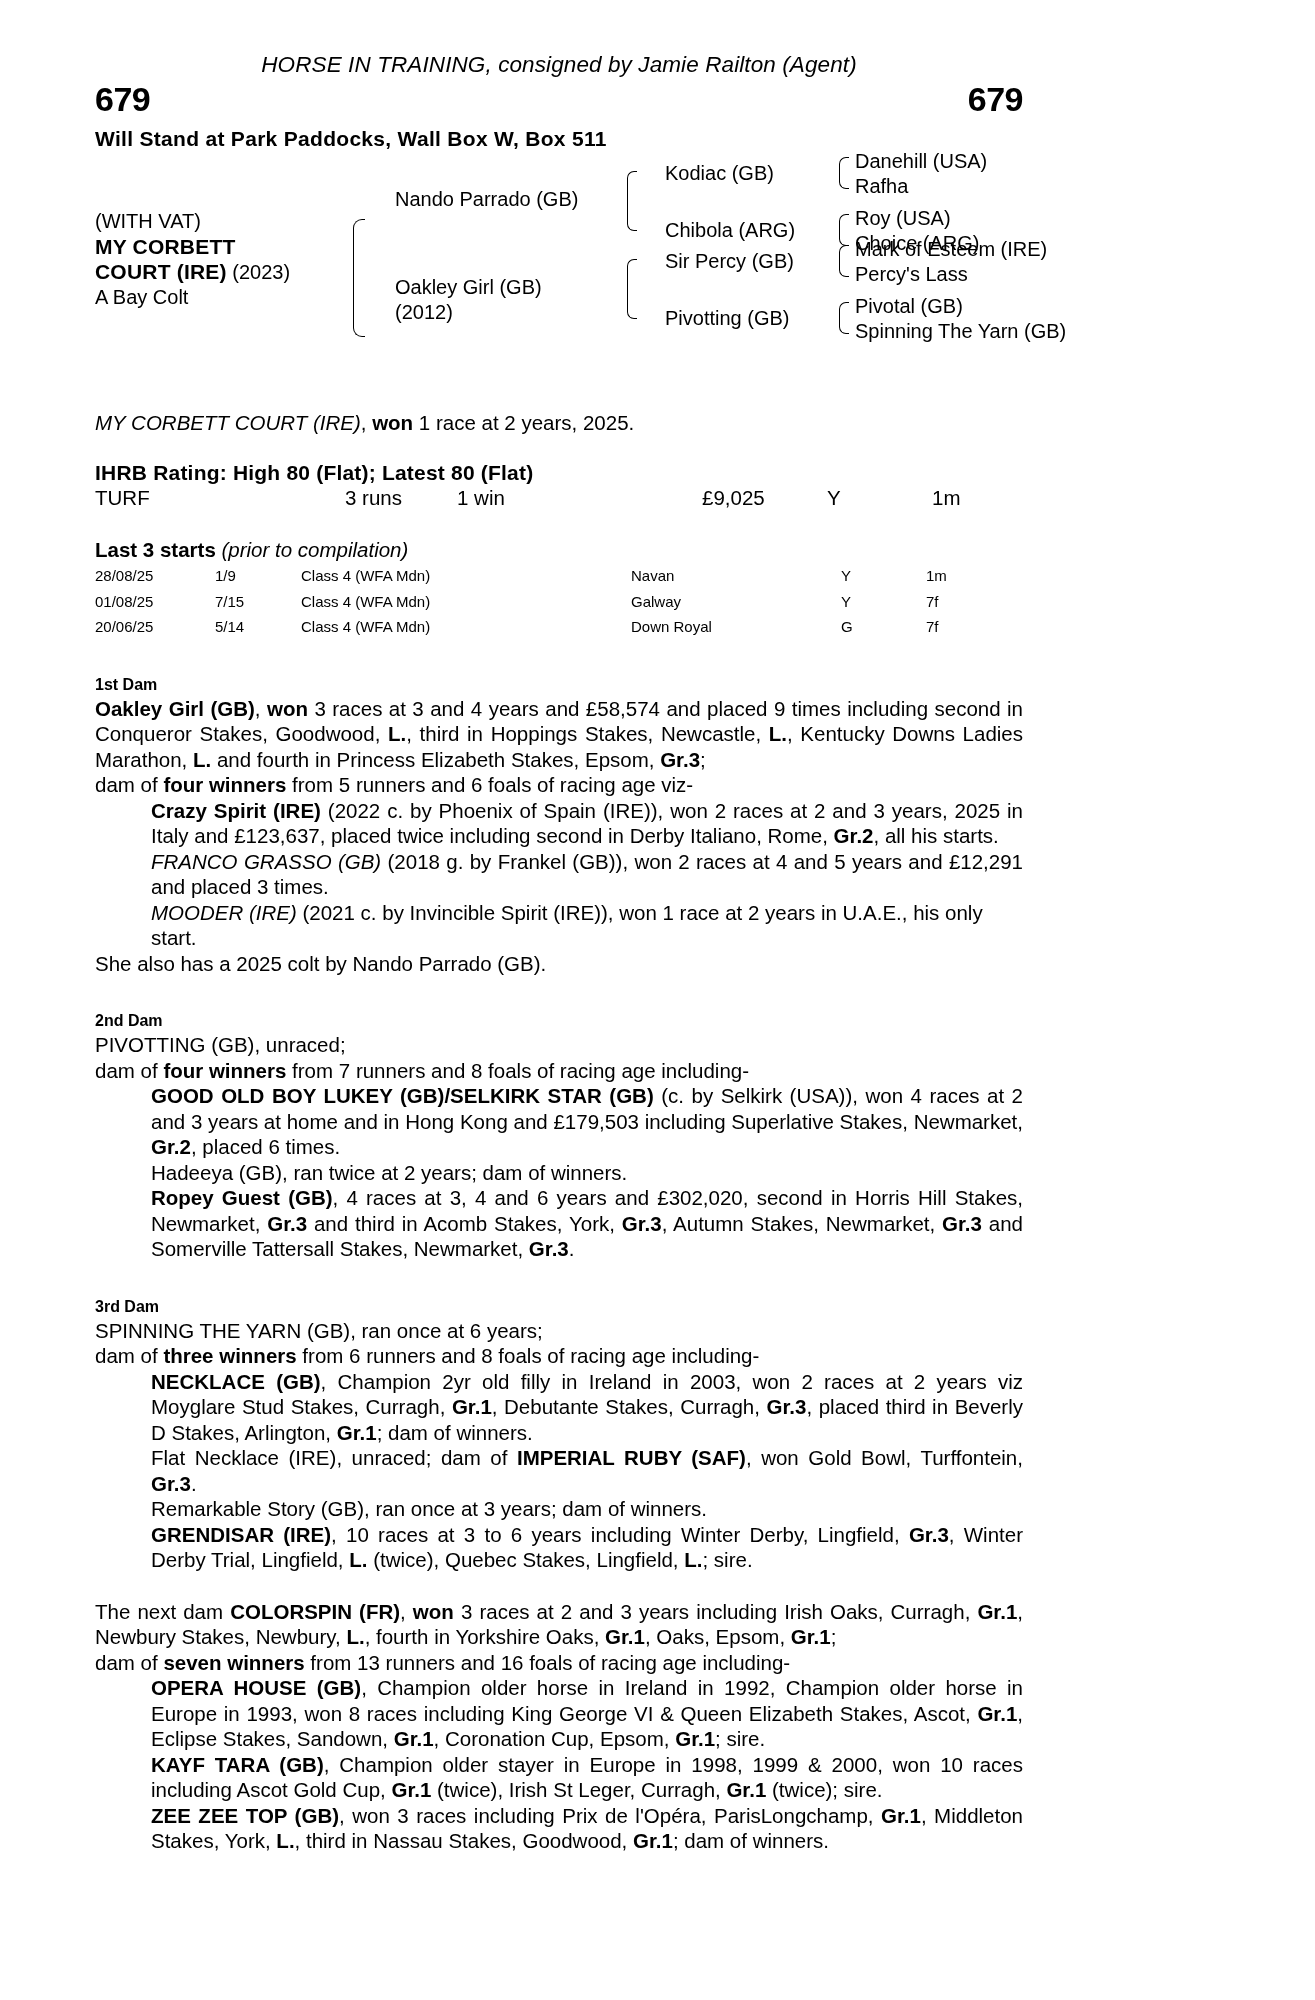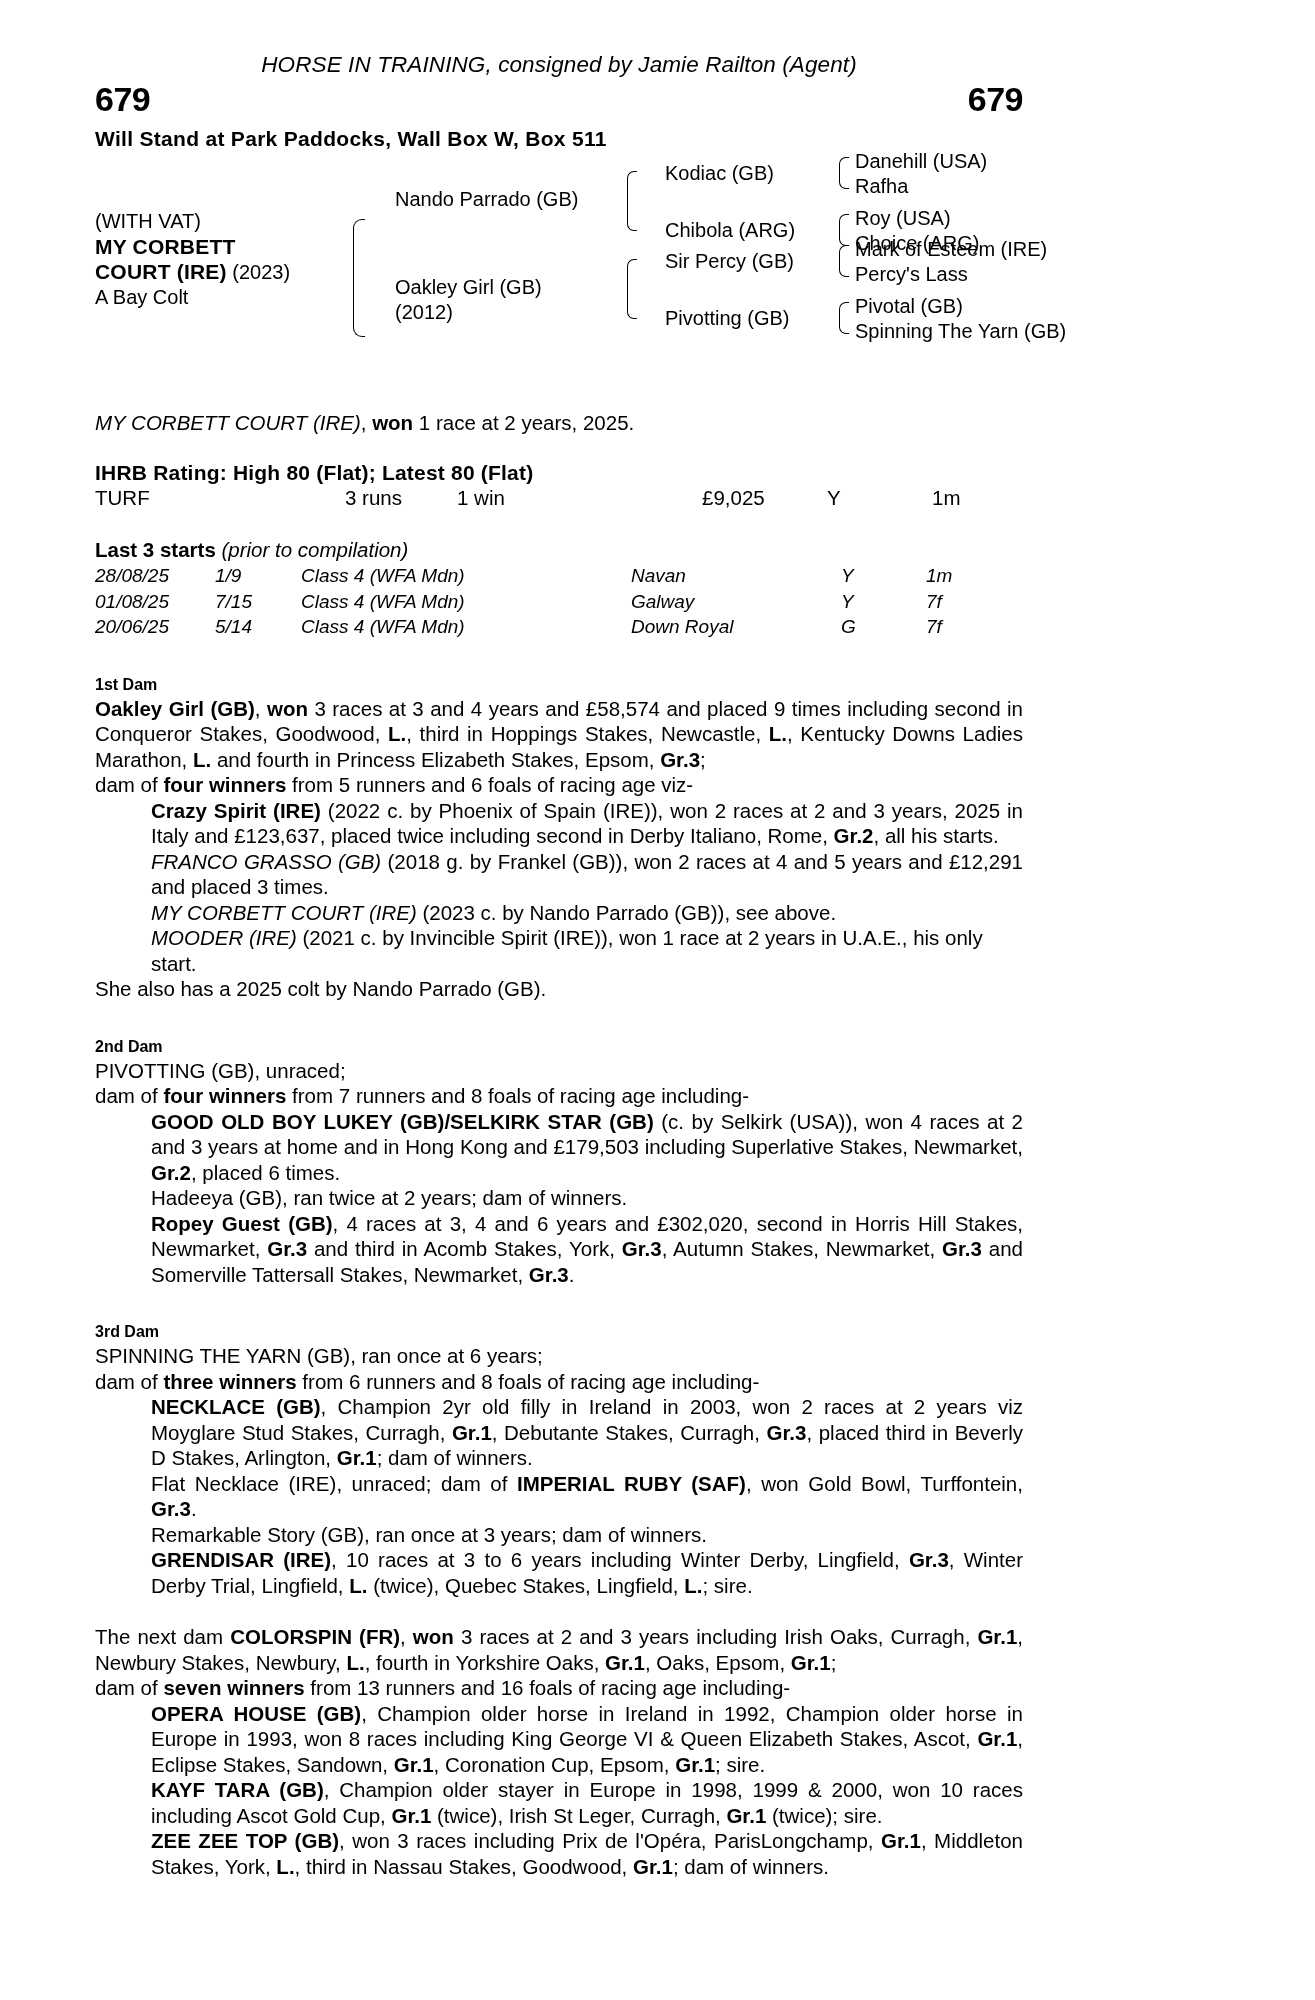--- a/index.html
+++ b/index.html
@@ -135,24 +135,23 @@
   .starts-head {
     font-size: 20.5px;
     font-weight: bold;
     margin: 28px 0 1px 0;
   }
   .starts-head .sub {
     font-weight: normal;
     font-style: italic;
   }
   .start-row {
-    font-size: 19px;
+    font-size: 15px;
     line-height: 25.5px;
     display: flex;
-    font-style: italic;
   }
   .s-date { width: 120px; }
   .s-pos { width: 86px; }
   .s-class { width: 330px; }
   .s-course { width: 210px; }
   .s-going { width: 85px; }
   .s-dist { width: 60px; }
   .jtext { text-align: justify; }
   .indent-para {
     margin-left: 56px;
@@ -274,23 +273,20 @@
   </div>
 
   <div class="para jtext indent-para">
     <span class="bold">Crazy Spirit (IRE)</span><span> (2022 c. by Phoenix of Spain (IRE)), won 2 races at 2 and 3 years, 2025 in Italy and £123,637, placed twice including second in Derby Italiano, Rome, </span><span class="bold">Gr.2</span><span>, all his starts.</span>
   </div>
 
   <div class="para jtext indent-para">
     <span class="italic">FRANCO GRASSO (GB)</span><span> (2018 g. by Frankel (GB)), won 2 races at 4 and 5 years and £12,291 and placed 3 times.</span>
   </div>
 
-  <div class="para indent-para">
-    <span class="italic">MY CORBETT COURT (IRE)</span><span> (2023 c. by Nando Parrado (GB)), see above.</span>
-  </div>
 
   <div class="para indent-para">
     <span class="italic">MOODER (IRE)</span><span> (2021 c. by Invincible Spirit (IRE)), won 1 race at 2 years in U.A.E., his only start.</span>
   </div>
 
   <div class="para">She also has a 2025 colt by Nando Parrado (GB).</div>
 
   <div class="section-head">2nd Dam</div>
   <div class="para">PIVOTTING (GB), unraced;</div>
   <div class="para">

